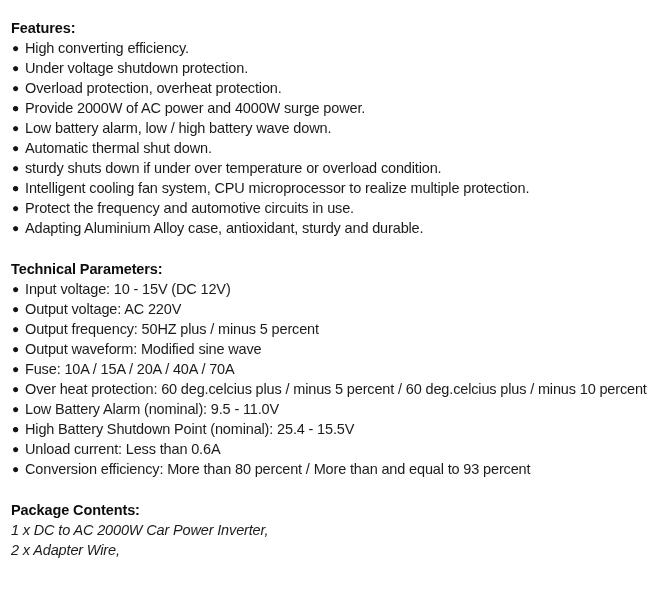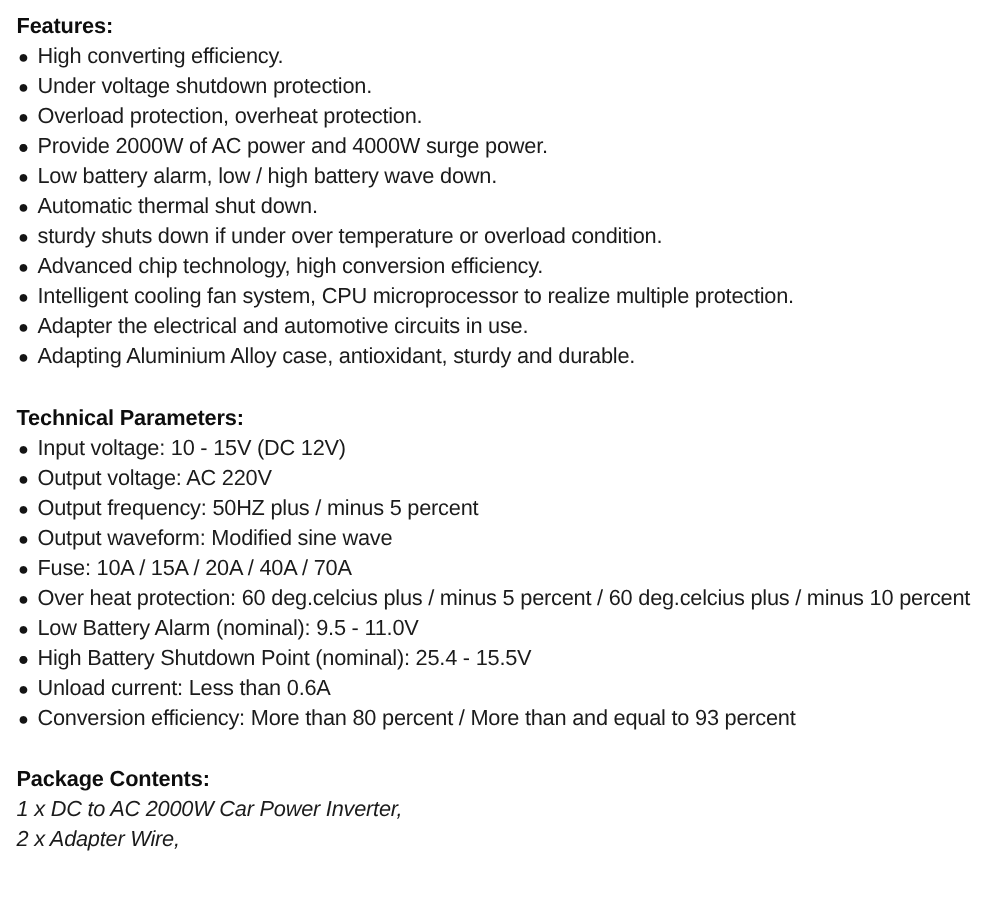--- a/index.html
+++ b/index.html
@@ -13,21 +13,21 @@
     height: 605px;
     overflow: hidden;
     font-family: "Liberation Sans", sans-serif;
     color: #161616;
     -webkit-font-smoothing: none;
   }
   .page {
     width: 672px;
     height: 605px;
     box-sizing: border-box;
-    padding: 8px 10px 0 10px;
+    padding: 18px 10px 0 10px;
     background: #ffffff;
     position: relative;
   }
   .section {
     margin: 0;
     padding: 0;
   }
   .section + .section {
     margin-top: 21px;
   }
@@ -85,23 +85,23 @@
     <div class="section-heading">Features:</div>
     <ul class="bullet-list" id="features-list">
         <li class="bullet-item"><span class="bullet-dot">●</span><span>High converting efficiency.</span></li>
         <li class="bullet-item"><span class="bullet-dot">●</span><span>Under voltage shutdown protection.</span></li>
         <li class="bullet-item"><span class="bullet-dot">●</span><span>Overload protection, overheat protection.</span></li>
         <li class="bullet-item"><span class="bullet-dot">●</span></li>
         <li class="bullet-item"><span class="bullet-dot">●</span><span>Provide 2000W of AC power and 4000W surge power.</span></li>
         <li class="bullet-item"><span class="bullet-dot">●</span><span>Low battery alarm, low / high battery wave down.</span></li>
         <li class="bullet-item"><span class="bullet-dot">●</span><span>Automatic thermal shut down.</span></li>
         <li class="bullet-item"><span class="bullet-dot">●</span><span>sturdy shuts down if under over temperature or overload condition.</span></li>
-        <li class="bullet-item"><span class="bullet-dot">●</span><span>Advanced chip technology, high conversion efficiency.</span></li>
+        <li class="bullet-item"><span class="bullet-dot">●</span></li>
         <li class="bullet-item"><span class="bullet-dot">●</span><span>Intelligent cooling fan system, CPU microprocessor to realize multiple protection.</span></li>
-        <li class="bullet-item"><span class="bullet-dot">●</span><span>Adapter the electrical and automotive circuits in use.</span></li>
+        <li class="bullet-item"><span class="bullet-dot">●</span><span>Protect the frequency and automotive circuits in use.</span></li>
         <li class="bullet-item"><span class="bullet-dot">●</span><span>Adapting Aluminium Alloy case, antioxidant, sturdy and durable.</span></li>
       </ul>
   </div>
 
   <div class="section">
     <div class="section-heading">Technical Parameters:</div>
     <ul class="bullet-list" id="tech-list">
         <li class="bullet-item"><span class="bullet-dot">●</span><span>Input voltage: 10 - 15V (DC 12V)</span></li>
         <li class="bullet-item"><span class="bullet-dot">●</span><span>Output voltage: AC 220V</span></li>
         <li class="bullet-item"><span class="bullet-dot">●</span><span>Output frequency: 50HZ plus / minus 5 percent</span></li>

